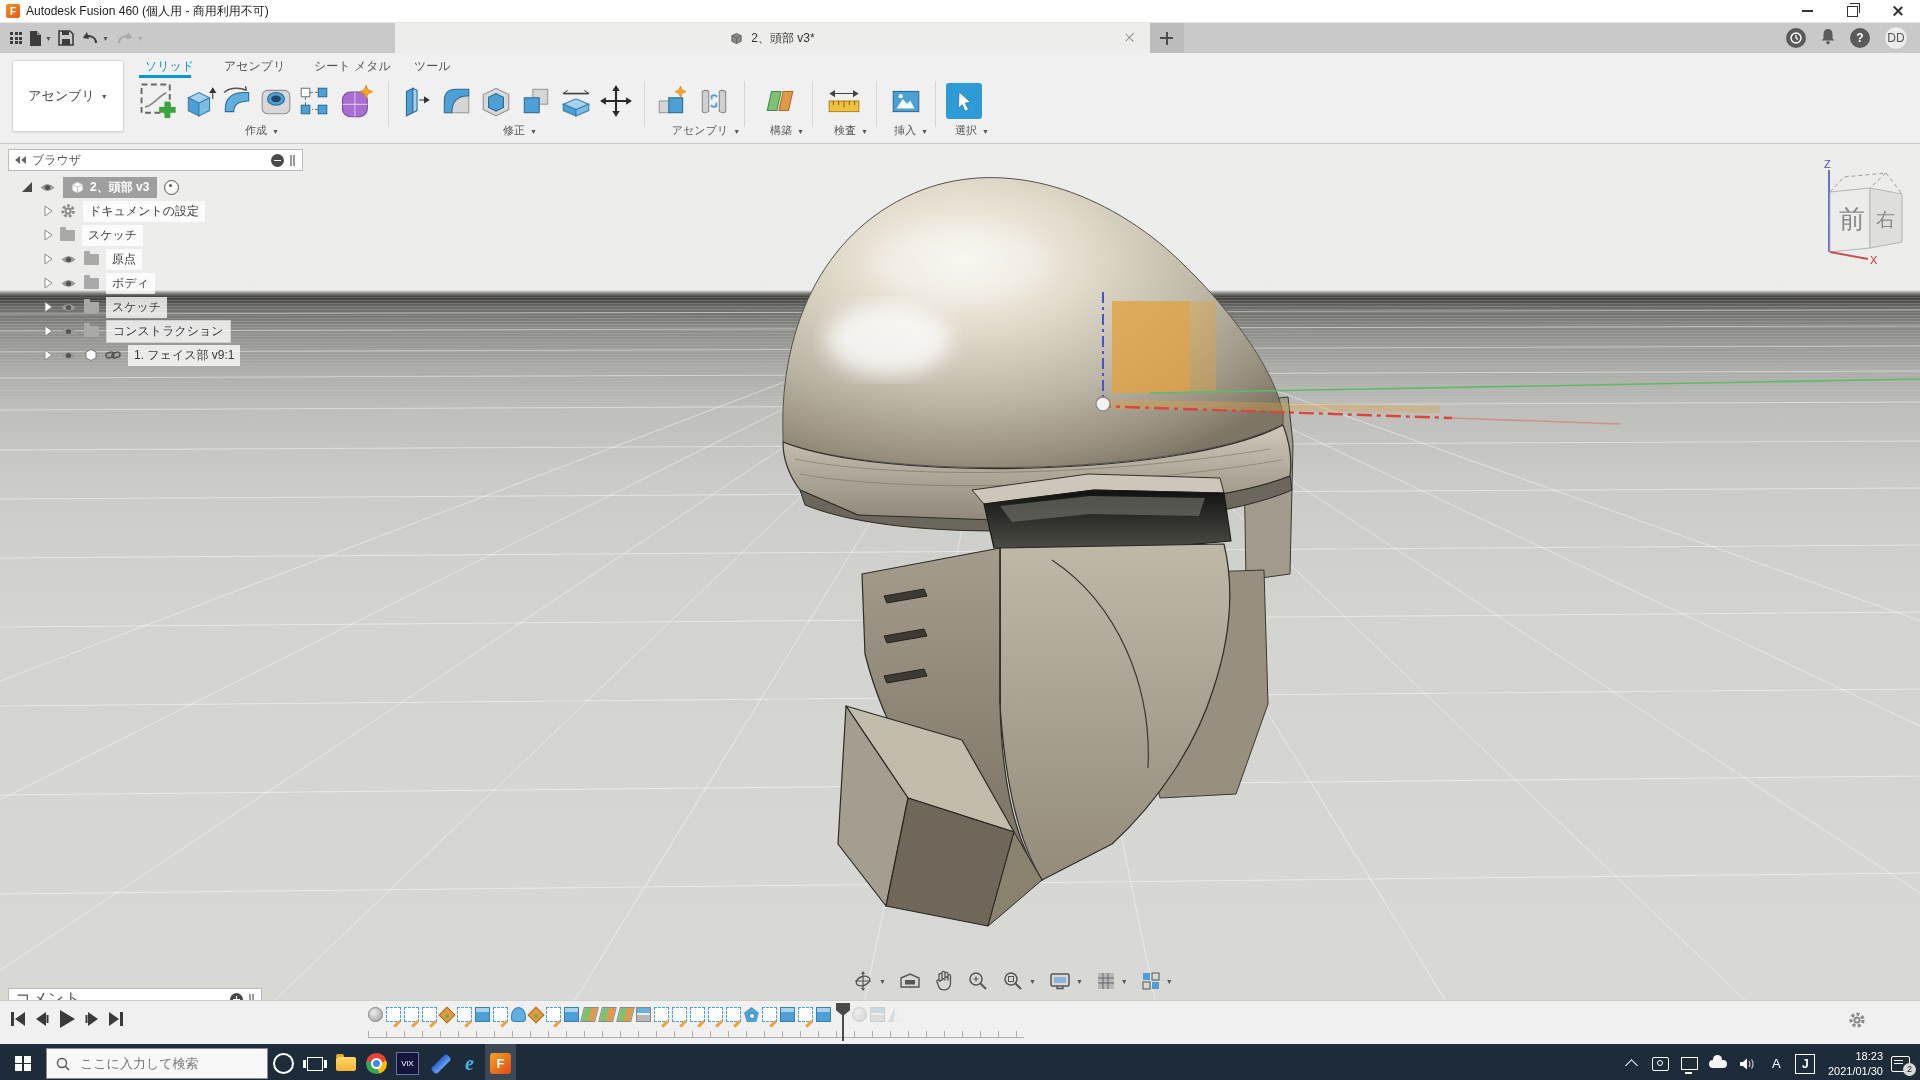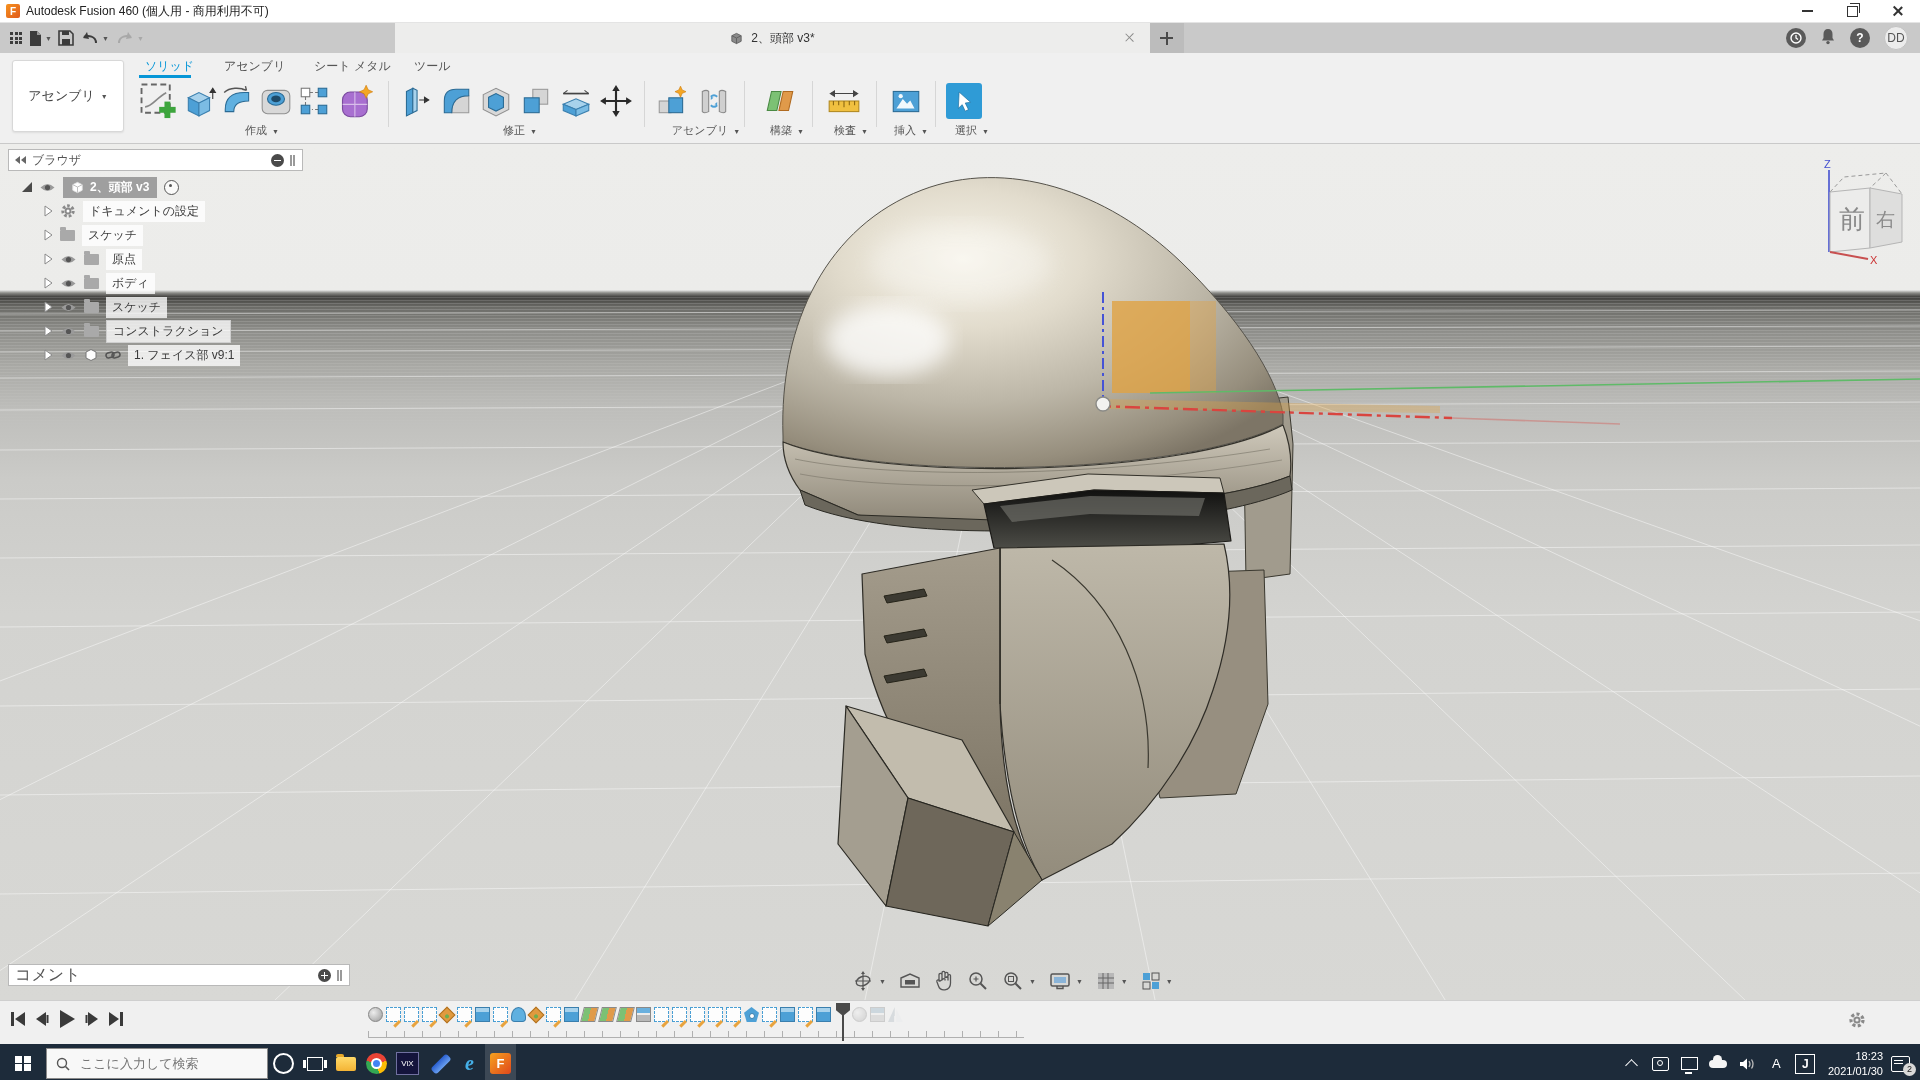--- a/index.html
+++ b/index.html
@@ -73,21 +73,21 @@
   .indent1{padding-left:14px}.indent2{padding-left:36px}
   .lbl{background:rgba(255,255,255,.78);padding:2px 6px;white-space:nowrap}
   .root-chip{background:#9f9f9f;color:#fff;display:flex;align-items:center;gap:6px;padding:2px 8px;font-weight:bold}
   .tri-exp{width:0;height:0;border-left:10px solid transparent;border-bottom:10px solid #4a4a4a}
   .target-ic{width:13px;height:13px;border:1.5px solid #555;border-radius:50%;position:relative;background:rgba(255,255,255,.7)}
   .target-ic::before{content:"";position:absolute;left:3.5px;top:3.5px;width:3px;height:3px;border-radius:50%;background:#555}
   .folder-ic{width:15px;height:11px;background:#a9a9a9;border-radius:1px;position:relative}
   .folder-ic::before{content:"";position:absolute;left:0;top:-3px;width:6px;height:3px;background:#a9a9a9;border-radius:1px 1px 0 0}
   .gear-svg,.eye-svg,.arrow-svg,.cube-svg,.link-svg{flex:none}
   
-  .comment{position:absolute;left:8px;top:820px;width:342px}
+  .comment{position:absolute;left:8px;top:844px;width:254px}
   
   .viewbar{position:absolute;left:852px;top:826px;display:flex;align-items:center;gap:13px}
   .vb-item{display:flex;align-items:center;gap:3px;color:#555}
   
   .viewcube{position:absolute;left:1822px;top:8px}
   
   .timeline{position:relative;height:43px;background:#f0f0f0;border-top:1px solid #cfcfcf}
   .pb{position:absolute;top:8px;display:flex;align-items:center;gap:9px;left:10px}
   .tl-strip{position:absolute;left:368px;top:6px;display:flex;gap:3px;align-items:center}
   .tl-strip2{position:absolute;left:852px;top:6px;display:flex;gap:3px;align-items:center}

